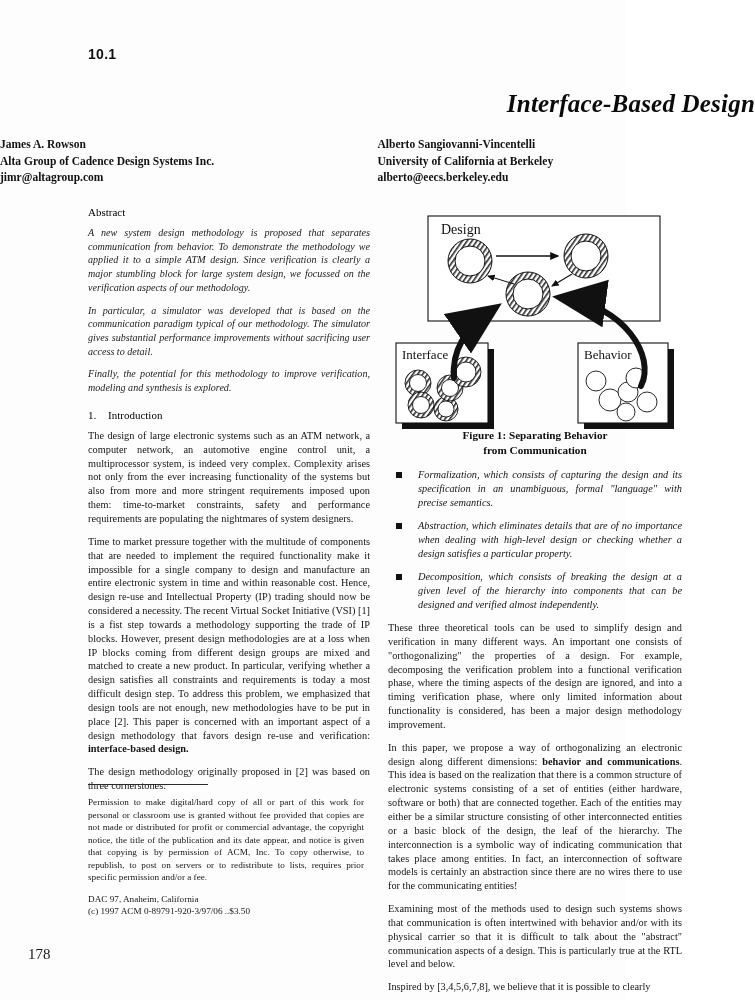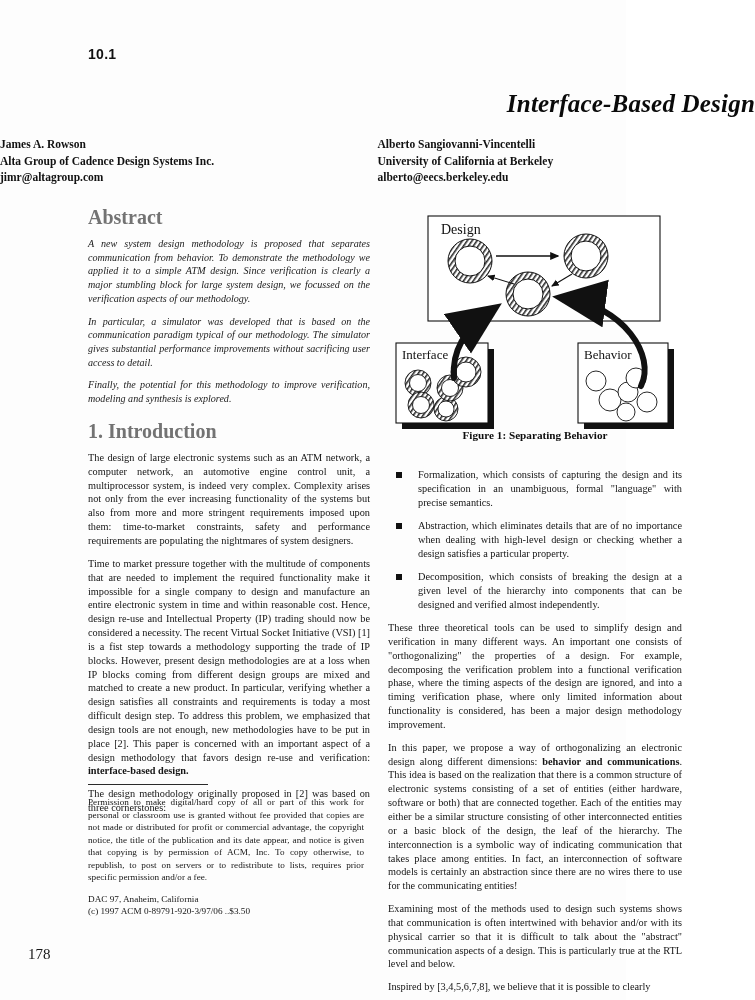--- a/index.html
+++ b/index.html
@@ -52,23 +52,23 @@
   .author-block .ln { display:block; }
 
   
   .col-left {
     position:absolute; left:88px; top:206px;
     width:282px;
   }
 
   h2.head {
     font-family:"Liberation Serif", serif;
-    font-size:20px; font-weight:bold;
+    font-size:11px; font-weight:normal;
     margin:0 0 8px 0;
-    color:#737373;
+    color:#000000;
   }
   h2.head.numbered { margin-top:14px; }
   h2.head .num { display:inline-block; width:20px; }
 
   p.abs {
     font-family:"Liberation Serif", serif;
     font-style:italic;
     font-size:10.1px;
     line-height:1.36;
     text-align:justify;
@@ -89,20 +89,21 @@
   ul.bullets { list-style:none; margin:4px 0 9px 0; padding:0; }
   ul.bullets li {
     position:relative;
     padding-left:30px;
     margin-bottom:9px;
     font-family:"Liberation Serif", serif;
     font-size:10.3px;
     line-height:1.36;
     text-align:justify;
     color:#141414;
+    font-style:italic;
   }
   ul.bullets li .sq {
     position:absolute; left:8px; top:3.5px;
     width:6px; height:6px;
     background:#111;
   }
 
   
   .footnote-rule {
     position:absolute; left:88px; top:784px;
@@ -256,20 +257,21 @@
         <circle cx="238" cy="206" r="9"></circle>
       </g>
 
       <path d="M66,172 C64,150 72,126 104,104" fill="none" stroke="#111" stroke-width="6" stroke-linecap="round" marker-end="url(#ahbig)"></path>
       <path d="M253,180 C268,150 236,100 176,92" fill="none" stroke="#111" stroke-width="6" stroke-linecap="round" marker-end="url(#ahbig)"></path>
     </svg>
   </div>
 
   <div class="fig-caption">
     <span>Figure 1: Separating Behavior</span>
+    <span>from Communication</span>
   </div>
 
   <div class="col-right-text">
 
     <ul class="bullets">
       <li><span class="sq"></span><span>Formalization, which consists of capturing the design and its specification in an unambiguous, formal "language" with precise semantics.</span></li>
       <li><span class="sq"></span><span>Abstraction, which eliminates details that are of no importance when dealing with high-level design or checking whether a design satisfies a particular property.</span></li>
       <li><span class="sq"></span><span>Decomposition, which consists of breaking the design at a given level of the hierarchy into components that can be designed and verified almost independently.</span></li>
     </ul>
 

